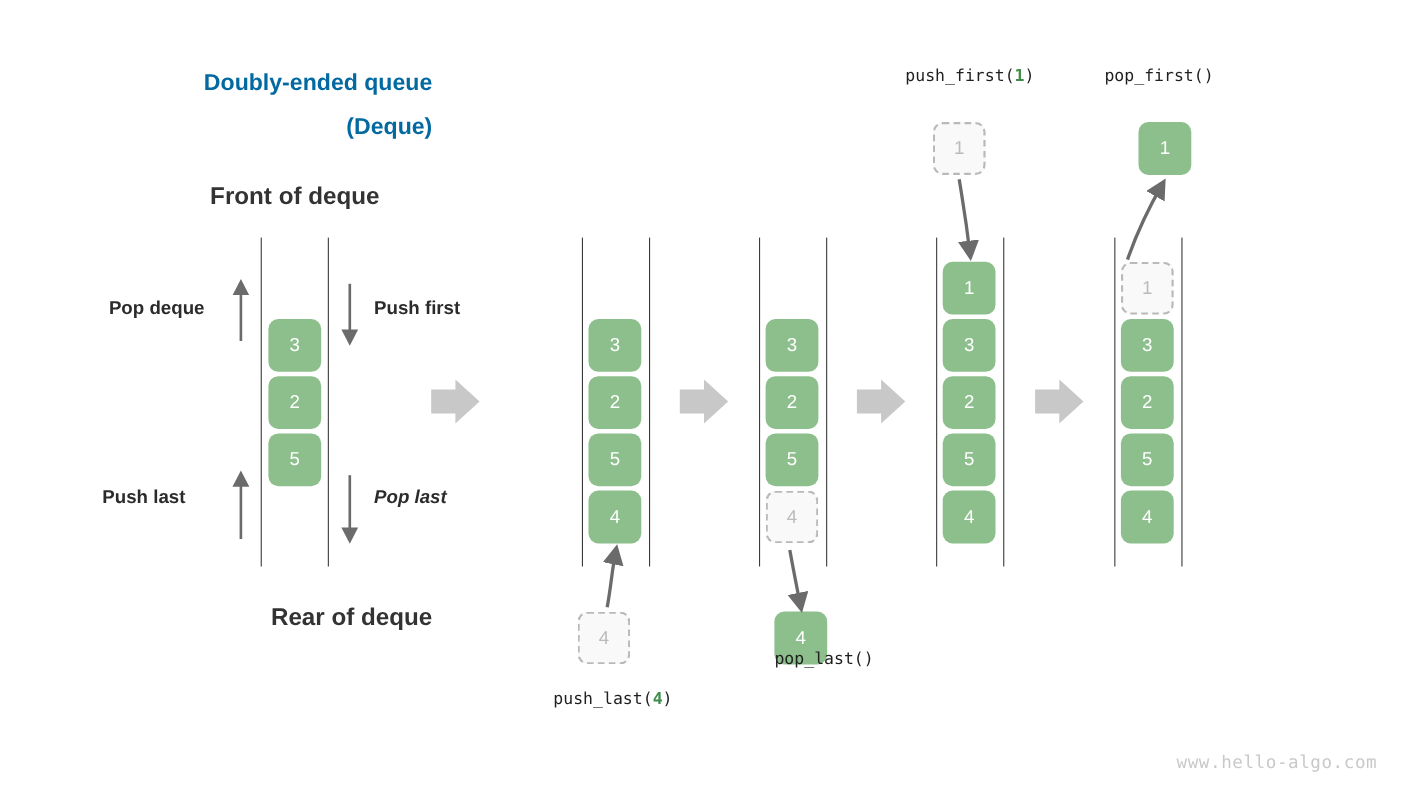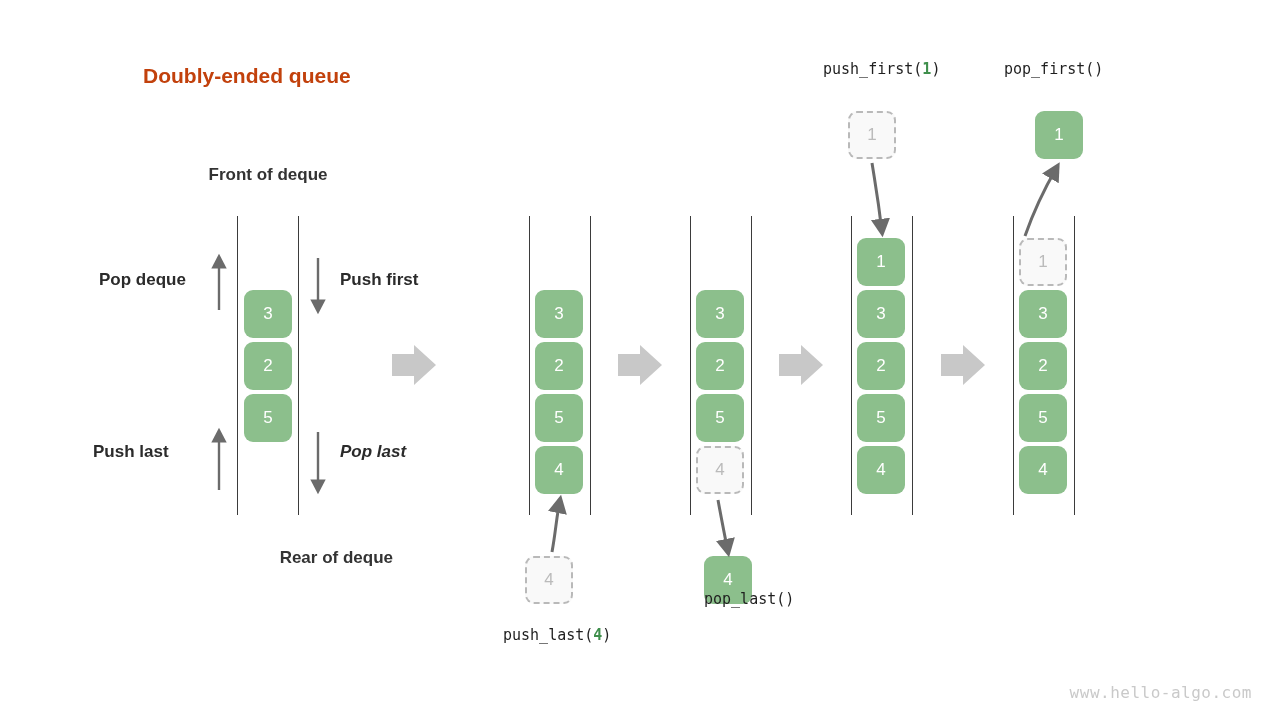--- a/index.html
+++ b/index.html
@@ -15,32 +15,32 @@
     font-family: "Liberation Sans", sans-serif;
     -webkit-font-smoothing: antialiased;
   }
   .abs { position: absolute; }
 
   
   .title {
     left: 143px;
     top: 56px;
     width: 250px;
-    text-align: left;
-    color: #c2410c;
+    text-align: right;
+    color: #0369a1;
     font-weight: bold;
     font-size: 21px;
     line-height: 40px;
   }
   .title .l2 { display: block; }
 
   .caption {
     color: #333333;
     font-weight: bold;
-    font-size: 17px;
+    font-size: 22px;
     white-space: nowrap;
   }
   .caption.front { left: 143px; top: 165px; width: 250px; text-align: center; }
   .caption.rear  { left: 143px; top: 548px; width: 250px; text-align: right; }
 
   .oplabel {
     color: #2b2b2b;
     font-weight: bold;
     font-size: 17px;
     white-space: nowrap;
@@ -101,20 +101,21 @@
   }
 
   
   svg.ovl { position: absolute; left: 0; top: 0; width: 1280px; height: 720px; pointer-events: none; }
 </style>
 </head>
 <body>
 
 <div class="abs title">
   <span>Doubly-ended queue</span>
+  <span class="l2">(Deque)</span>
 </div>
 
 <div class="abs caption front">Front of deque</div>
 <div class="abs caption rear">Rear of deque</div>
 
 <div class="abs oplabel popfirst">Pop deque</div>
 <div class="abs oplabel pushfirst">Push first</div>
 <div class="abs oplabel pushlast">Push last</div>
 <div class="abs oplabel poplast">Pop last</div>
 

